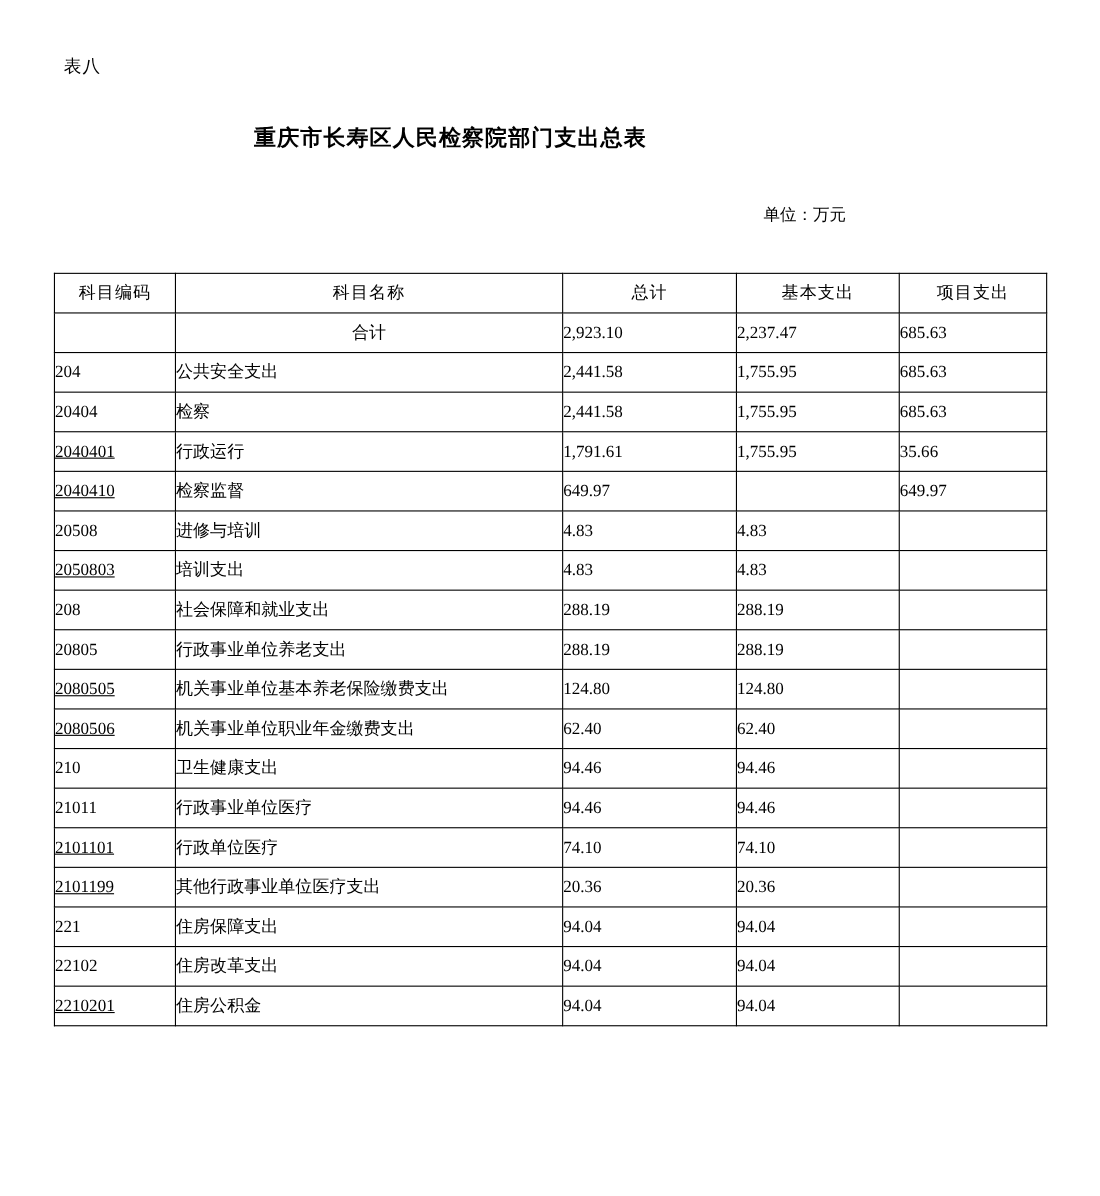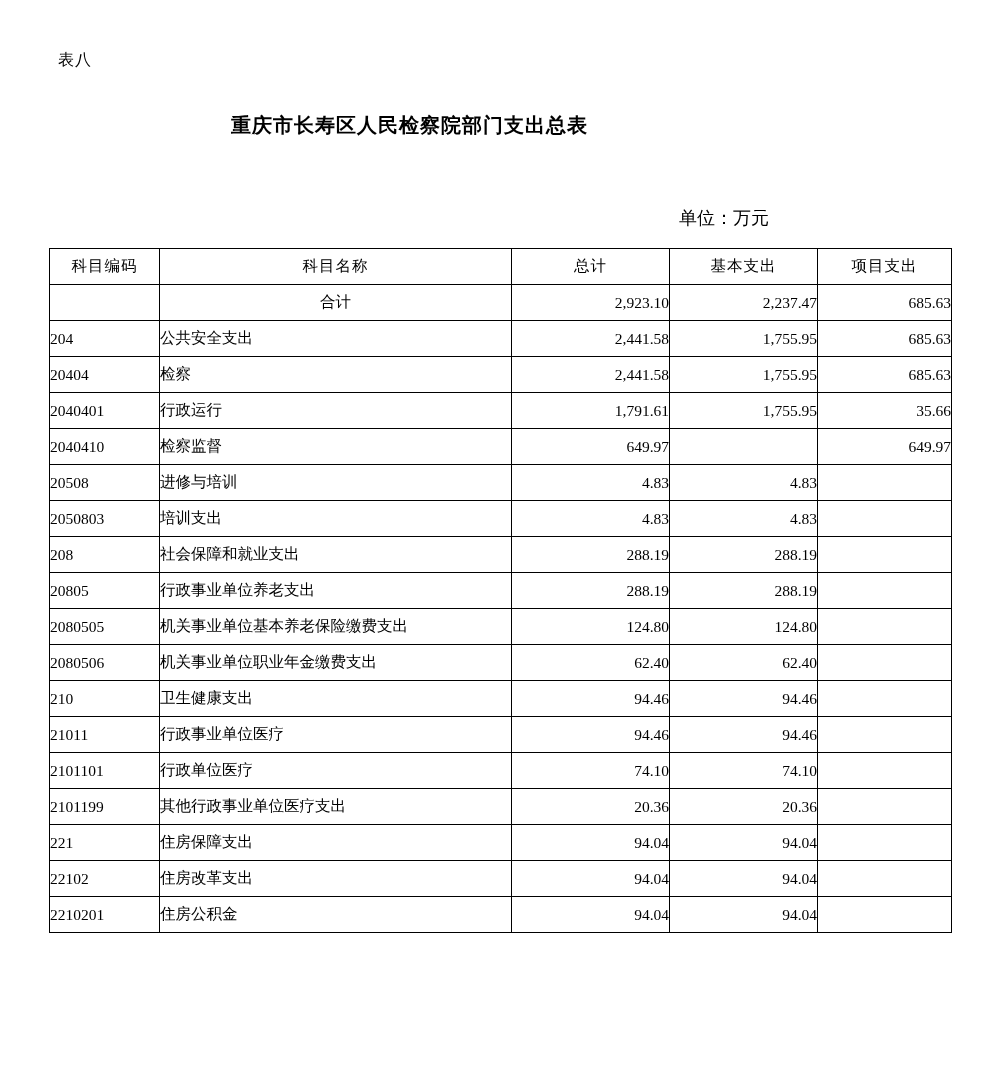--- a/index.html
+++ b/index.html
@@ -35,22 +35,21 @@
     top: 112px;
     text-align: center;
     font-size: 20px;
     font-weight: bold;
     letter-spacing: 1px;
   }
   .unit-note {
     position: absolute;
     right: 50px;
     top: 186px;
-    font-size: 18px;
-    margin-top: 20px;
+    font-size: 15px;
   }
   table.budget {
     position: absolute;
     left: 49px;
     top: 212px;
     width: 902px;
     border-collapse: collapse;
     table-layout: fixed;
     margin-top: 36px;
   }
@@ -77,37 +76,36 @@
   .cell-code {
     text-align: left;
     padding-left: 8px;
     font-size: 15.5px;
   }
   .cell-name {
     text-align: left;
     padding-left: 8px;
   }
   .cell-num {
-    text-align: right;
     padding-right: 9px;
   }
   .row-total td {
     font-weight: bold;
   }
   .row-total .cell-name {
     text-align: center;
     padding-left: 0;
   }
   
   .ind0 { padding-left: 8px; }
   .ind1 { padding-left: 24px; }
   .ind2 { padding-left: 40px; }
   .code-ind0 { padding-left: 8px; }
   .code-ind1 { padding-left: 18px; }
-  .code-ind2 { padding-left: 28px; }
+  .code-ind2 { padding-left: 28px; text-decoration: underline; }
 </style>
 </head>
 <body>
 
 <div class="page">
 
   <div class="form-label">表八</div>
 
   <div class="doc-title">重庆市长寿区人民检察院部门支出总表</div>
 

